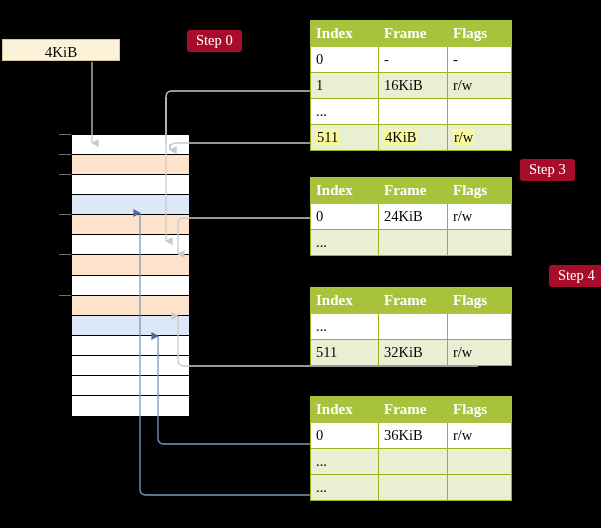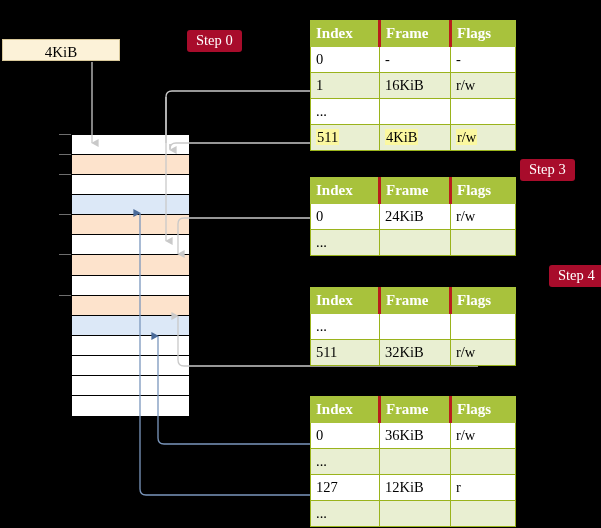--- a/index.html
+++ b/index.html
@@ -36,21 +36,21 @@
     overflow: hidden;
     white-space: nowrap;
   }
   .ptable th {
     background: #a8c23c;
     color: #ffffff;
     font-weight: bold;
     font-size: 15px;
     border-color: #a8c23c;
   }
-  .ptable th.sep { border-left: 3px solid #b91c1c; }
+  .ptable th.sep { border-left: 1px solid #b91c1c; }
   .ptable tr.alt td { background: #e9efd2; }
   .ptable tr.plain td { background: #ffffff; }
   .hl { background: #fbf8a0; padding: 0 1px; }
 
   .col-index { width: 57px; }
   .col-frame { width: 58px; }
   .col-flags { width: 53px; }
 
   
   .steptag {
@@ -277,25 +277,20 @@
         <tr class="plain">
           <td class="col-index">0</td>
           <td class="col-frame">36KiB</td>
           <td class="col-flags">r/w</td>
         </tr>
         <tr class="alt">
           <td class="col-index">...</td>
           <td class="col-frame"></td>
           <td class="col-flags"></td>
         </tr>
-        <tr class="plain">
-          <td class="col-index">127</td>
-          <td class="col-frame">12KiB</td>
-          <td class="col-flags">r</td>
-        </tr>
         <tr class="alt">
           <td class="col-index">...</td>
           <td class="col-frame"></td>
           <td class="col-flags"></td>
         </tr>
       </tbody>
     </table>
 
 </div>
 

